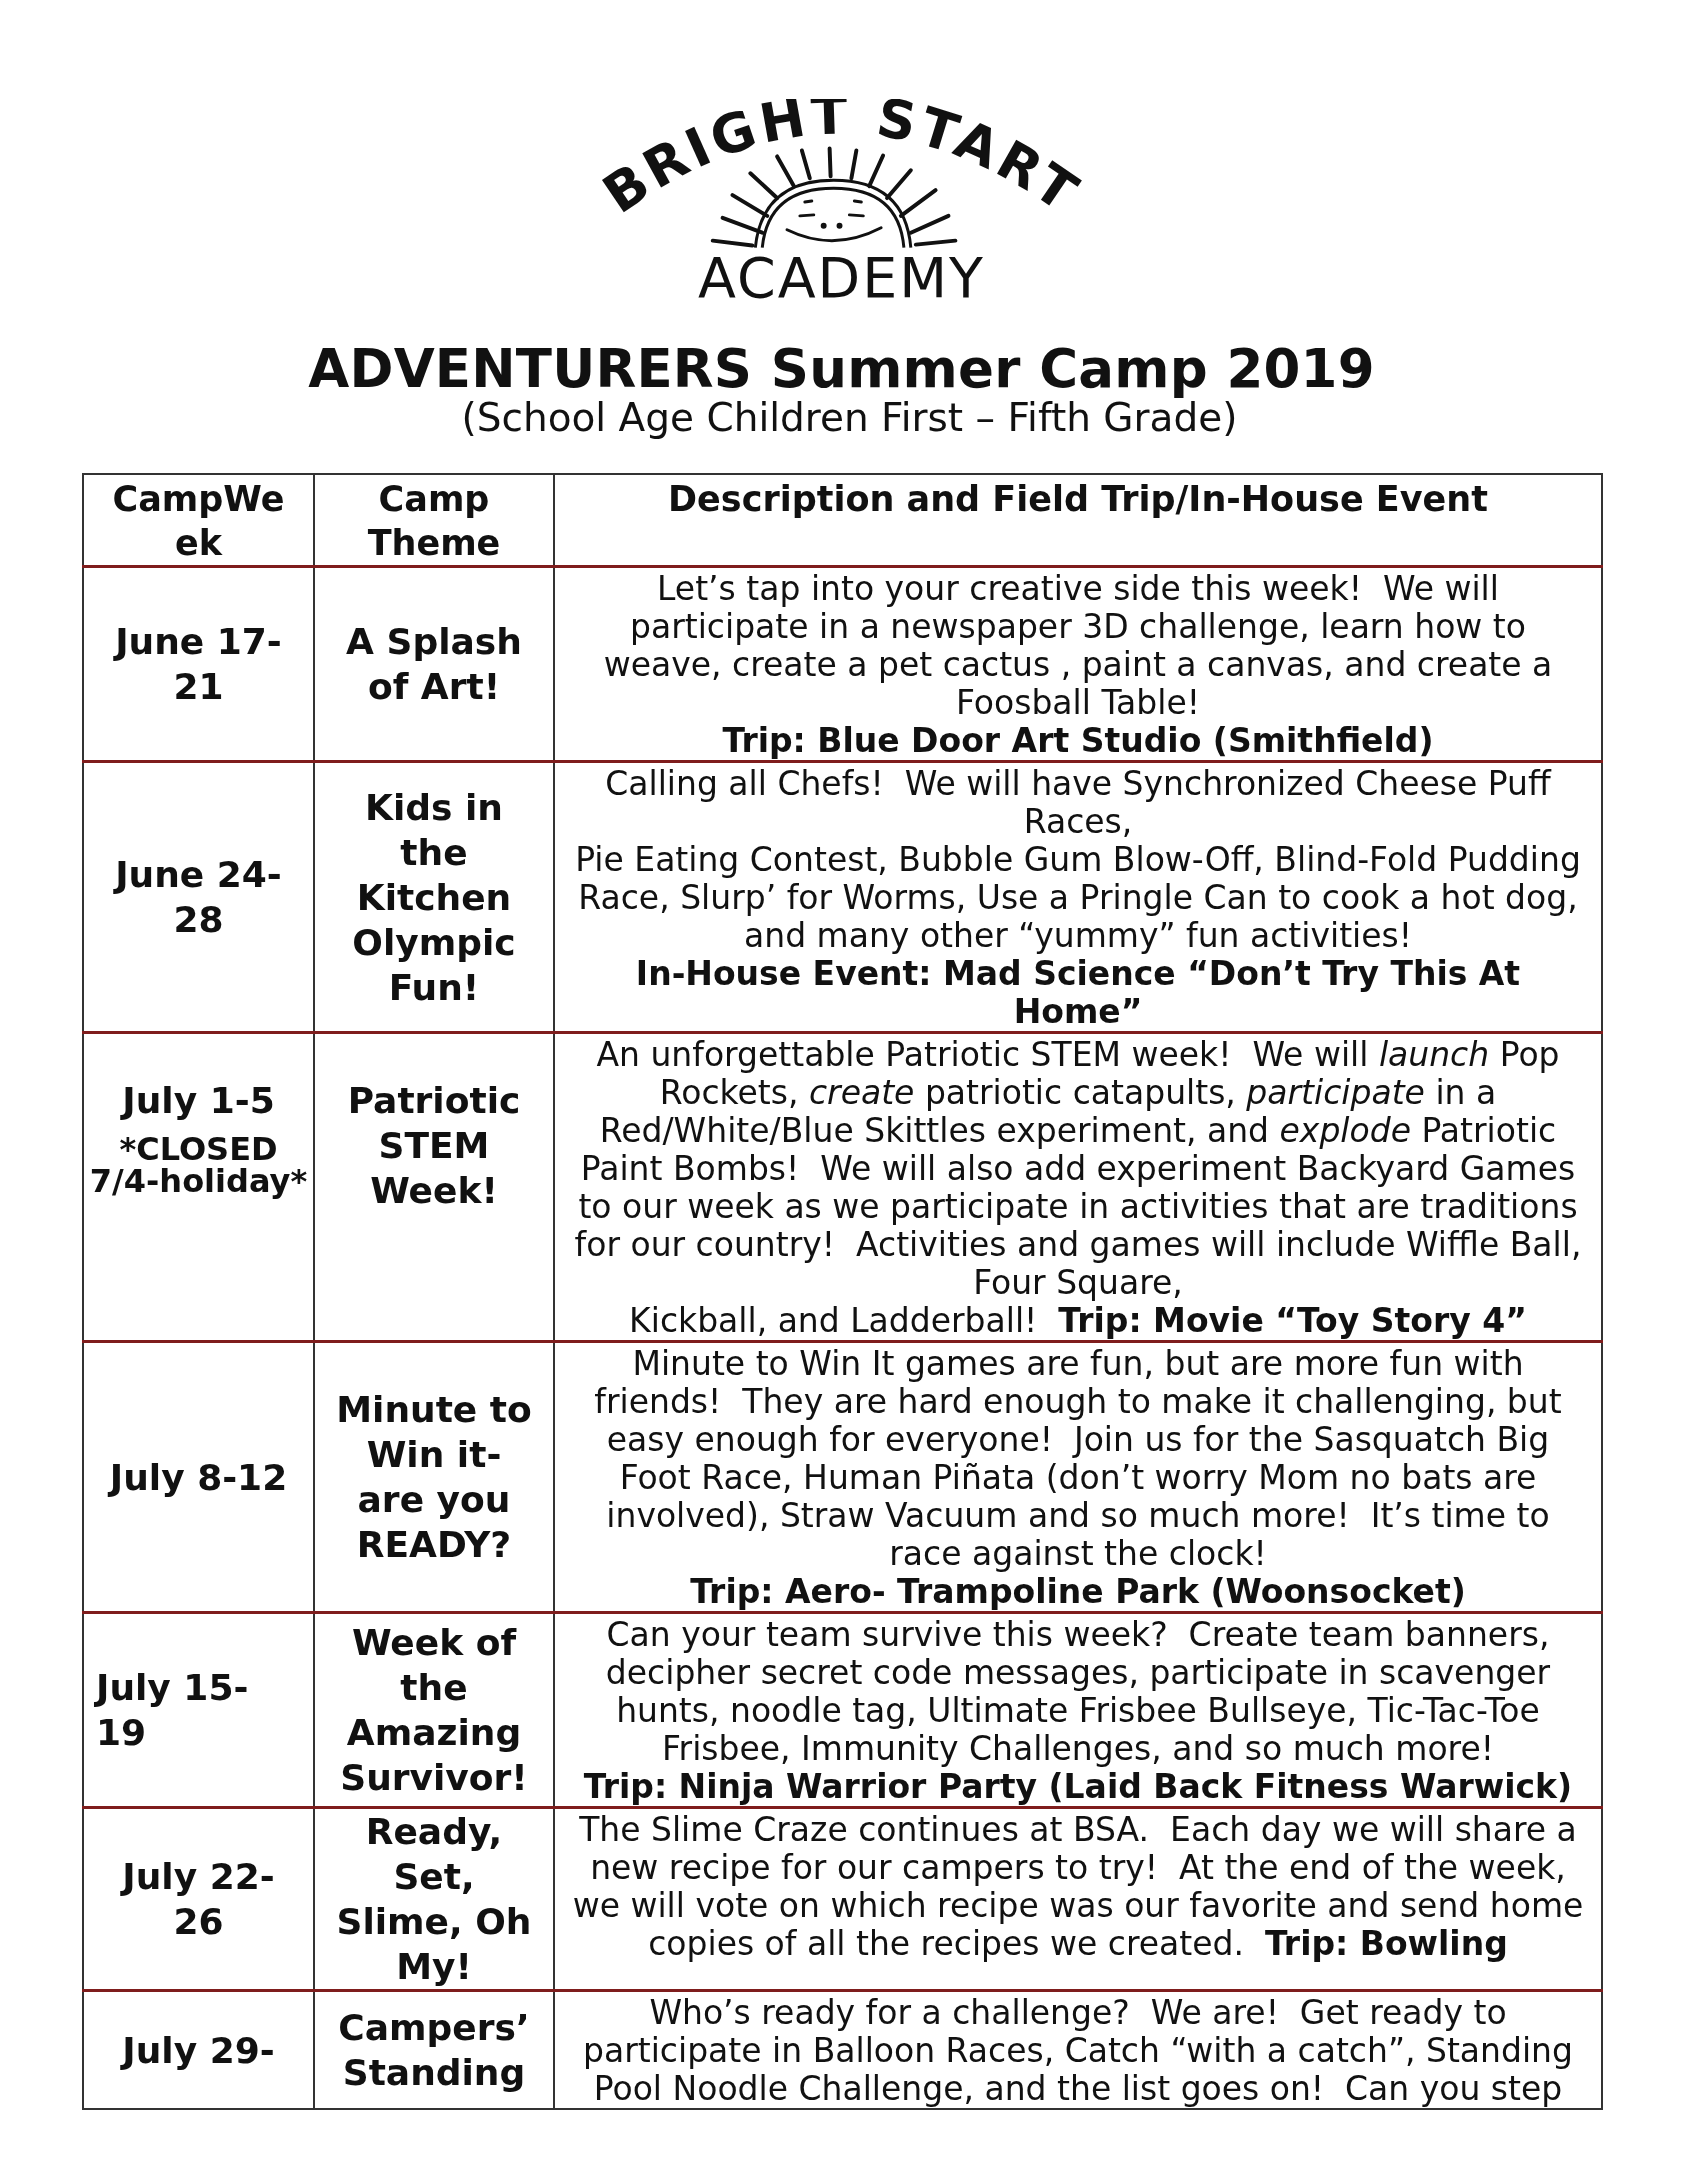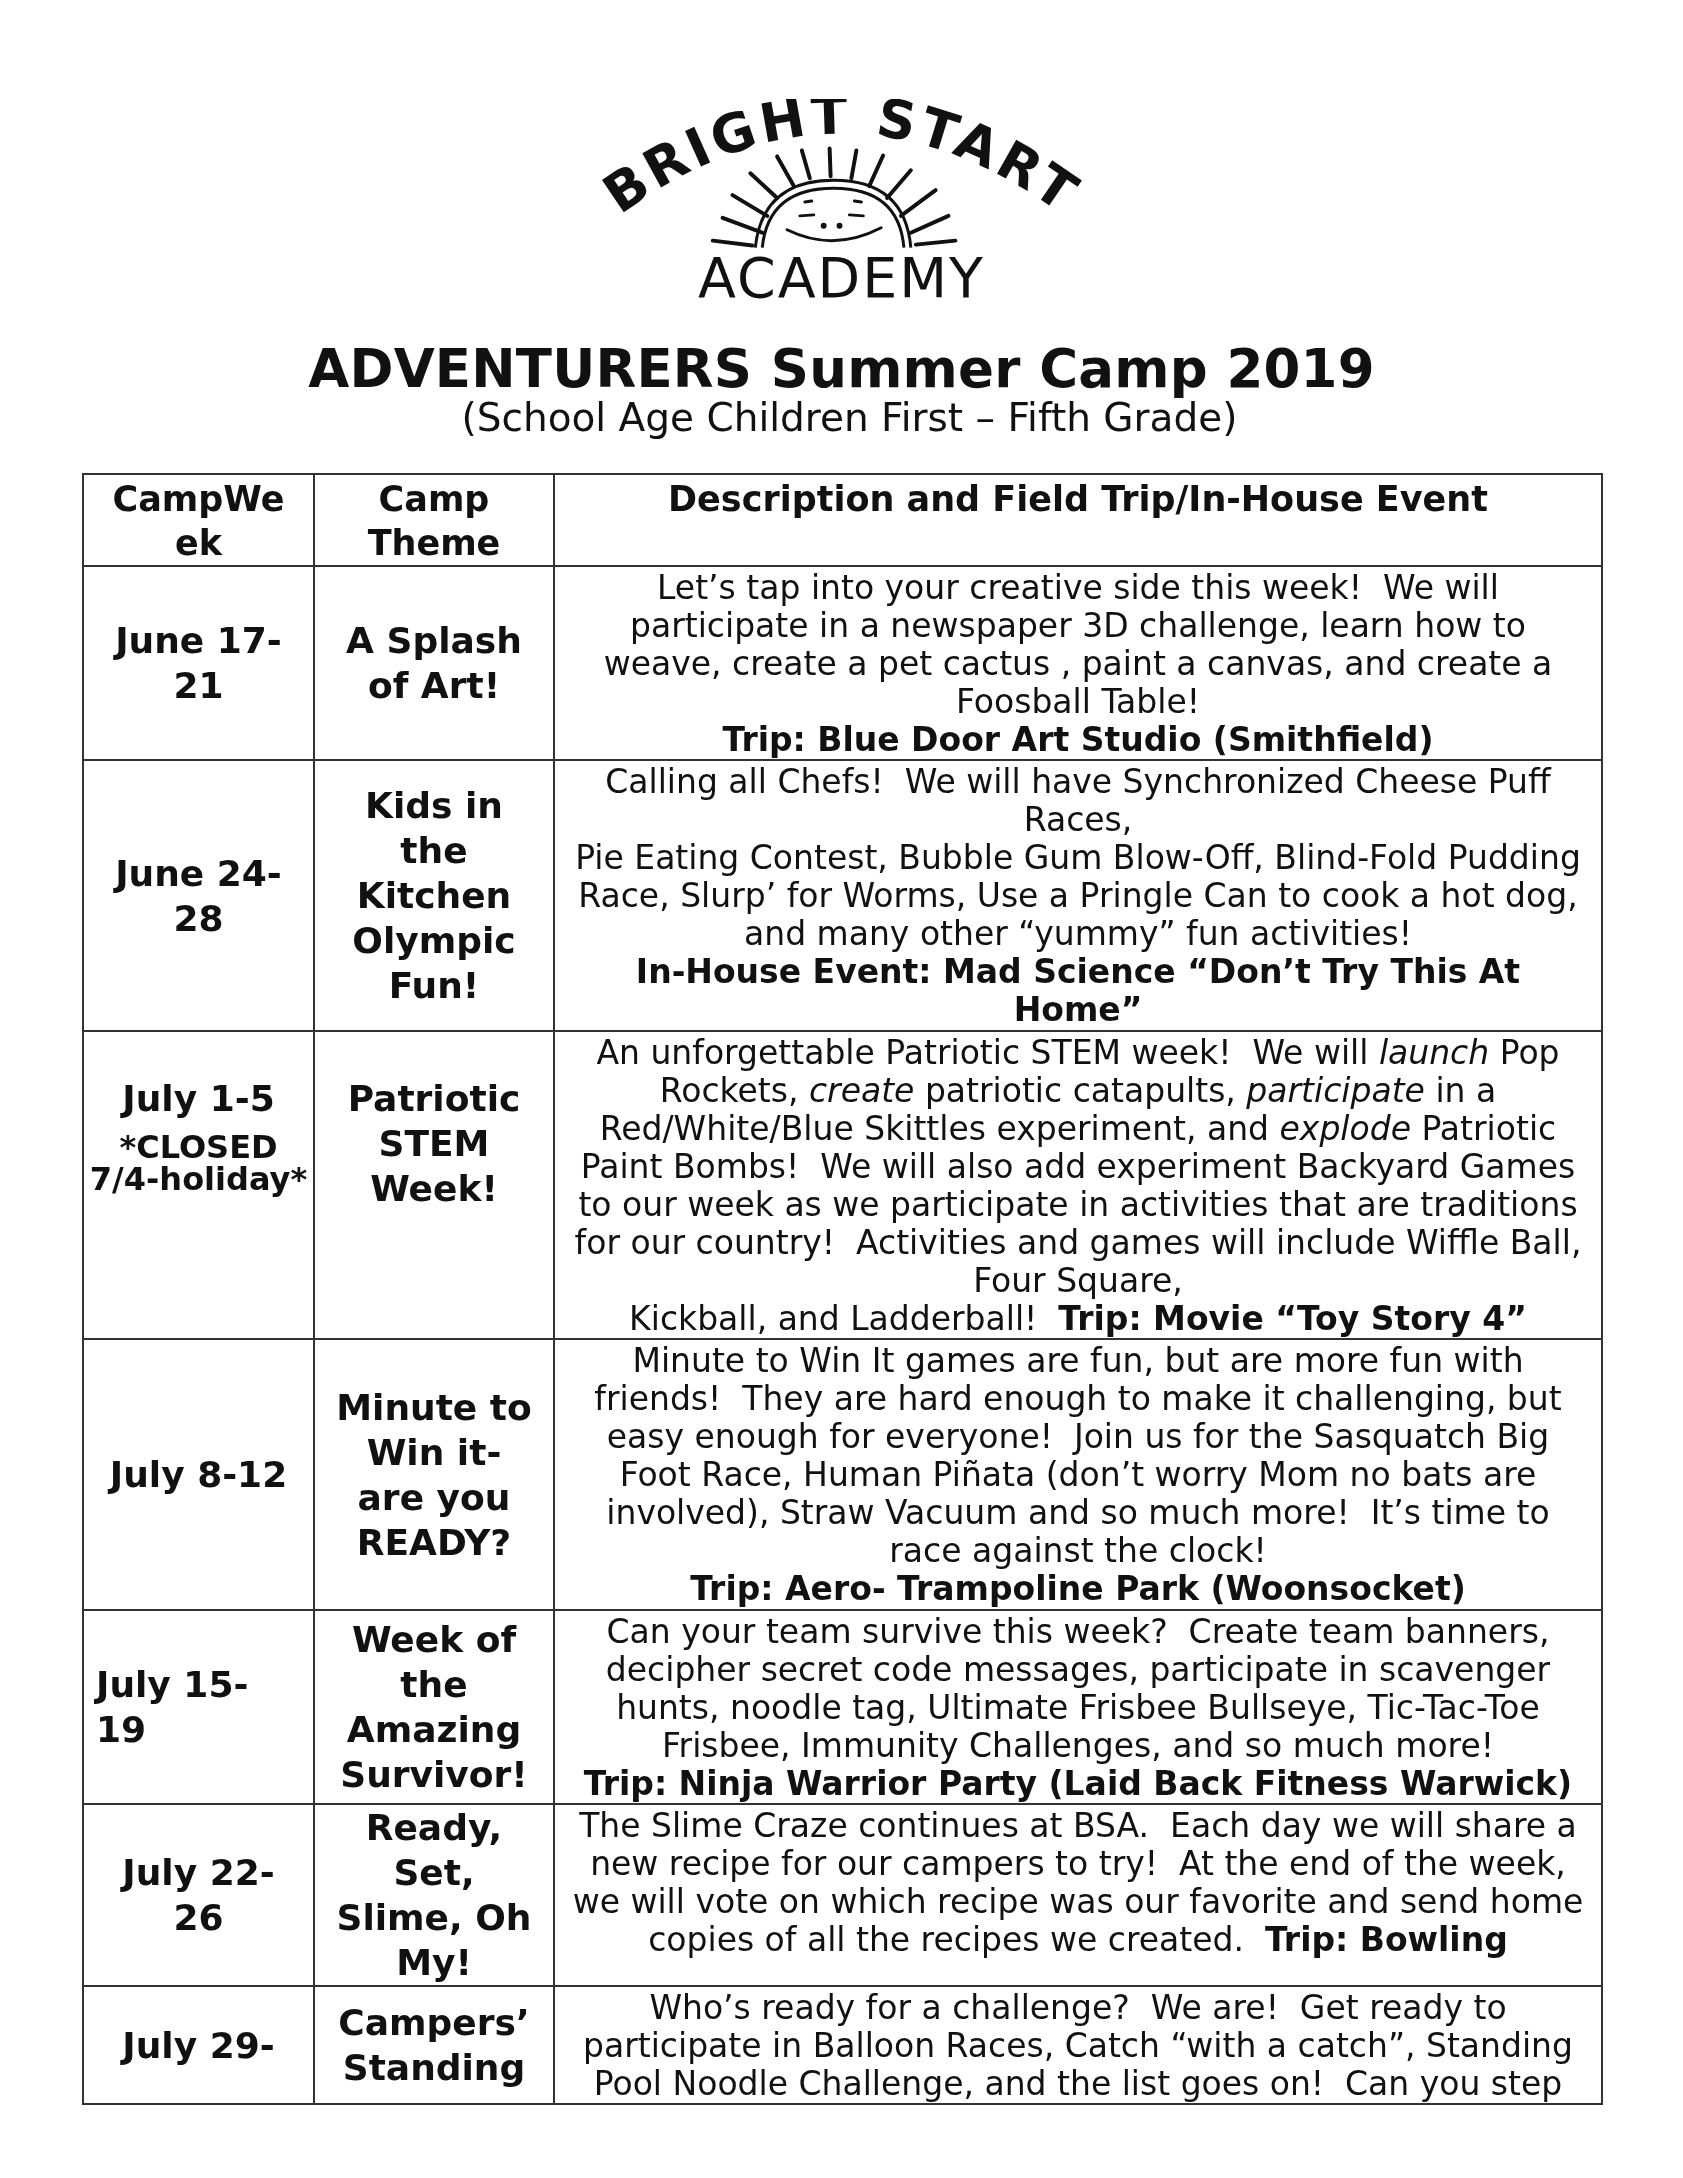--- a/index.html
+++ b/index.html
@@ -50,21 +50,21 @@
     width: 1519px;
     border-collapse: collapse;
     table-layout: fixed;
     margin-top: 24px;
   }
   table.schedule td, table.schedule th {
     border: 2px solid #333333;
     padding: 0;
     text-align: center;
   }
-  table.schedule tr.row-sep td { border-top: 1px solid #7f1d1d; }
+  table.schedule tr.row-sep td { border-top: 3px solid #7f1d1d; }
   col.c-week { width: 231px; }
   col.c-theme { width: 240px; }
   col.c-desc { width: 1048px; }
   th {
     font-weight: bold;
     font-size: 35px;
     line-height: 44px;
     vertical-align: top;
     padding-top: 2px !important;
   }

